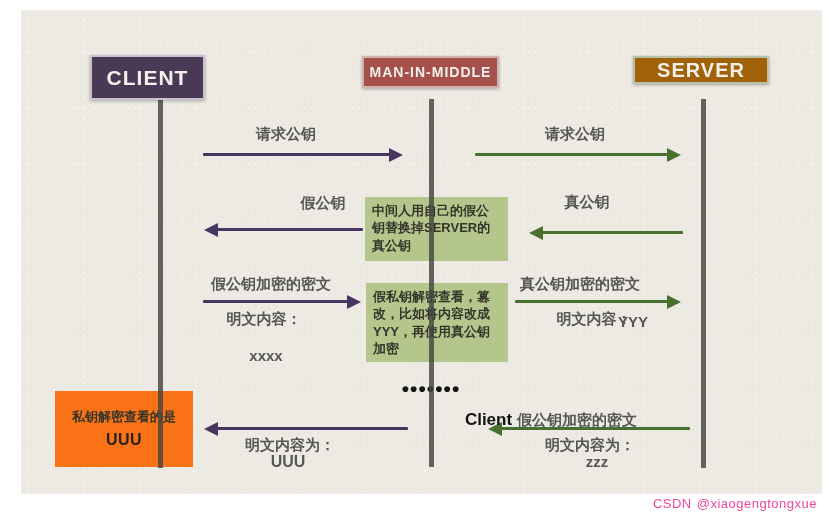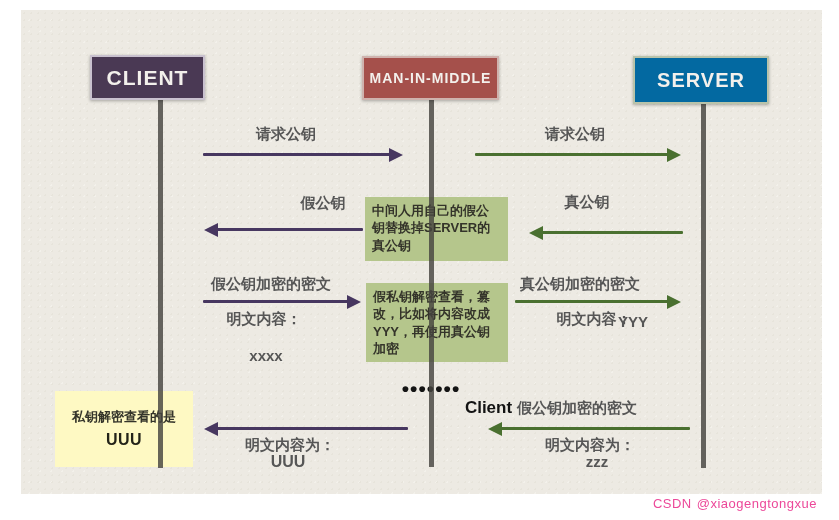--- a/index.html
+++ b/index.html
@@ -4,40 +4,40 @@
 <style>
   html,body{margin:0;padding:0;background:#ffffff;width:839px;height:520px;overflow:hidden;
     font-family:"Liberation Sans","DejaVu Sans",sans-serif;}
   .canvas{position:relative;width:839px;height:520px;background:#ffffff;}
   .paper{position:absolute;left:21px;top:10px;width:801px;height:484px;background-color:#edeae3;
     background-image:radial-gradient(#e7e4db 1px,transparent 1px),radial-gradient(#f3f1eb 1px,transparent 1px);
     background-size:7px 7px,11px 11px;background-position:0 0,3px 5px;}
   .actor{position:absolute;box-sizing:border-box;display:flex;align-items:center;justify-content:center;
     color:#f3f0ec;font-weight:bold;letter-spacing:1px;box-shadow:0 1px 3px rgba(0,0,0,.30);}
   .actor.client{left:90px;top:55px;width:115px;height:45px;background:#4a3954;border:2px solid #c9c1cf;font-size:21px;}
-  .actor.mitm{left:362px;top:56px;width:137px;height:44px;background:#a5504b;border:2px solid #cfb3ae;font-size:14px;}
-  .actor.server{left:633px;top:56px;width:136px;height:48px;background:#0369a1;border:2px solid #b9c3aa;font-size:20px;}
+  .actor.mitm{left:362px;top:56px;width:137px;height:32px;background:#a5504b;border:2px solid #cfb3ae;font-size:14px;}
+  .actor.server{left:633px;top:56px;width:136px;height:28px;background:#a16207;border:2px solid #b9c3aa;font-size:20px;}
   .lifeline{position:absolute;width:5px;background:#454440;opacity:.82;}
   .msg-arrow{position:absolute;height:3px;border-radius:1px;}
   .msg-arrow::after{content:"";position:absolute;top:50%;transform:translateY(-50%);width:0;height:0;
     border-top:7px solid transparent;border-bottom:7px solid transparent;}
   .msg-arrow.right::after{right:-13px;border-left:14px solid;}
   .msg-arrow.left::after{left:-13px;border-right:14px solid;}
   .msg-arrow.purple{background:#473760;}
   .msg-arrow.purple.right::after{border-left-color:#473760;}
   .msg-arrow.purple.left::after{border-right-color:#473760;}
   .msg-arrow.green{background:#4a7030;}
   .msg-arrow.green.right::after{border-left-color:#4a7030;}
   .msg-arrow.green.left::after{border-right-color:#4a7030;}
   .lbl{position:absolute;transform:translateX(-50%);font-size:15px;font-weight:bold;color:#565656;white-space:nowrap;}
   .lbl .client-word{font-size:17px;color:#131313;margin-right:5px;font-weight:700;}
   .lbl.big{font-size:16px;}
   .note{position:absolute;box-sizing:border-box;background:#b5c68c;color:#34342a;font-weight:bold;
     font-size:13px;line-height:1.33;padding:5px 7px;}
-  .note.center{background:#fef9c3;text-align:center;display:flex;flex-direction:column;align-items:center;justify-content:center;padding:16px 6px;}
+  .note.center{background:#f97316;text-align:center;display:flex;flex-direction:column;align-items:center;justify-content:center;padding:16px 6px;}
   .note .note-line2{font-size:16px;color:#232318;margin-top:3px;letter-spacing:.5px;}
   .dots{position:absolute;transform:translateX(-50%);font-size:21px;line-height:18px;letter-spacing:1px;
     color:#141414;font-weight:bold;}
   .watermark{position:absolute;top:496px;right:22px;font-size:13px;color:#ec4899;letter-spacing:.5px;}
   .watermark span{margin-left:5px;}
 </style>
 </head>
 <body>
 
 <div class="canvas">
@@ -61,21 +61,21 @@
   <div class="lbl" style="left:264px;top:310px;">明文内容：</div>
   <div class="lbl" style="left:266px;top:331px;margin-top:16px;">xxxx</div>
 
   <div class="lbl" style="left:580px;top:275px;">真公钥加密的密文</div>
   <div class="lbl" style="left:594px;top:310px;">明文内容：</div>
   <div class="lbl" style="left:596px;top:313px;margin-left:37px;">YYY</div>
 
   <div class="lbl" style="left:290px;top:436px;">明文内容为：</div>
   <div class="lbl big" style="left:288px;top:453px;">UUU</div>
 
-  <div class="lbl" style="left:551px;top:398px;">
+  <div class="lbl" style="left:551px;top:410px;">
     <span class="client-word">Client</span><span>假公钥加密的密文</span>
   </div>
   <div class="lbl" style="left:590px;top:436px;">明文内容为：</div>
   <div class="lbl" style="left:597px;top:453px;">zzz</div>
 
   <div class="note" style="left:365px;top:197px;width:143px;min-height:64px;">中间人用自己的假公钥替换掉SERVER的真公钥</div>
   <div class="note" style="left:366px;top:283px;width:142px;min-height:74px;">假私钥解密查看，篡改，比如将内容改成YYY，再使用真公钥加密</div>
   <div class="note center" style="left:55px;top:391px;width:138px;height:76px;">
     <div>私钥解密查看的是</div>
     <div class="note-line2">UUU</div>

